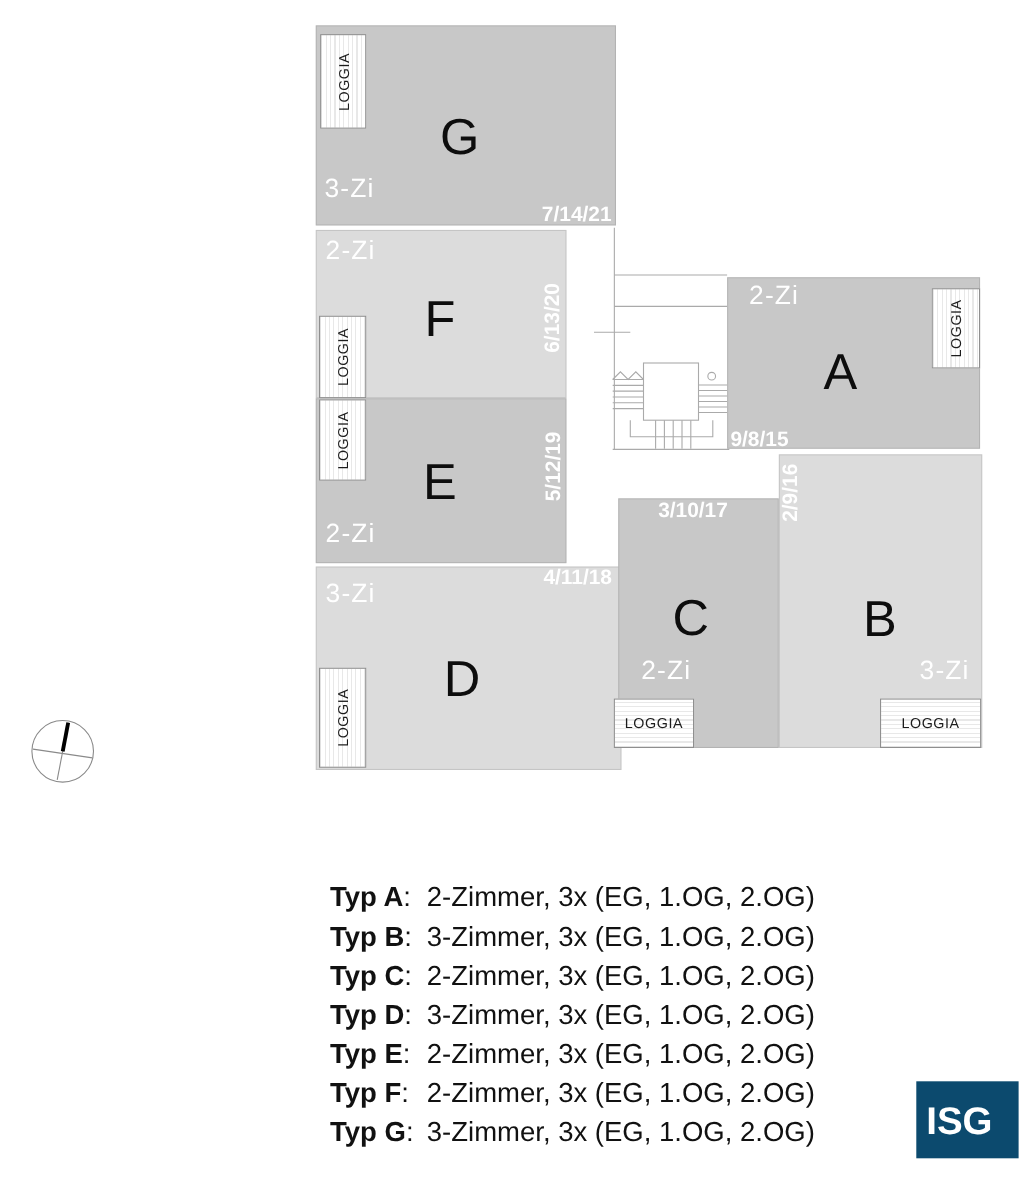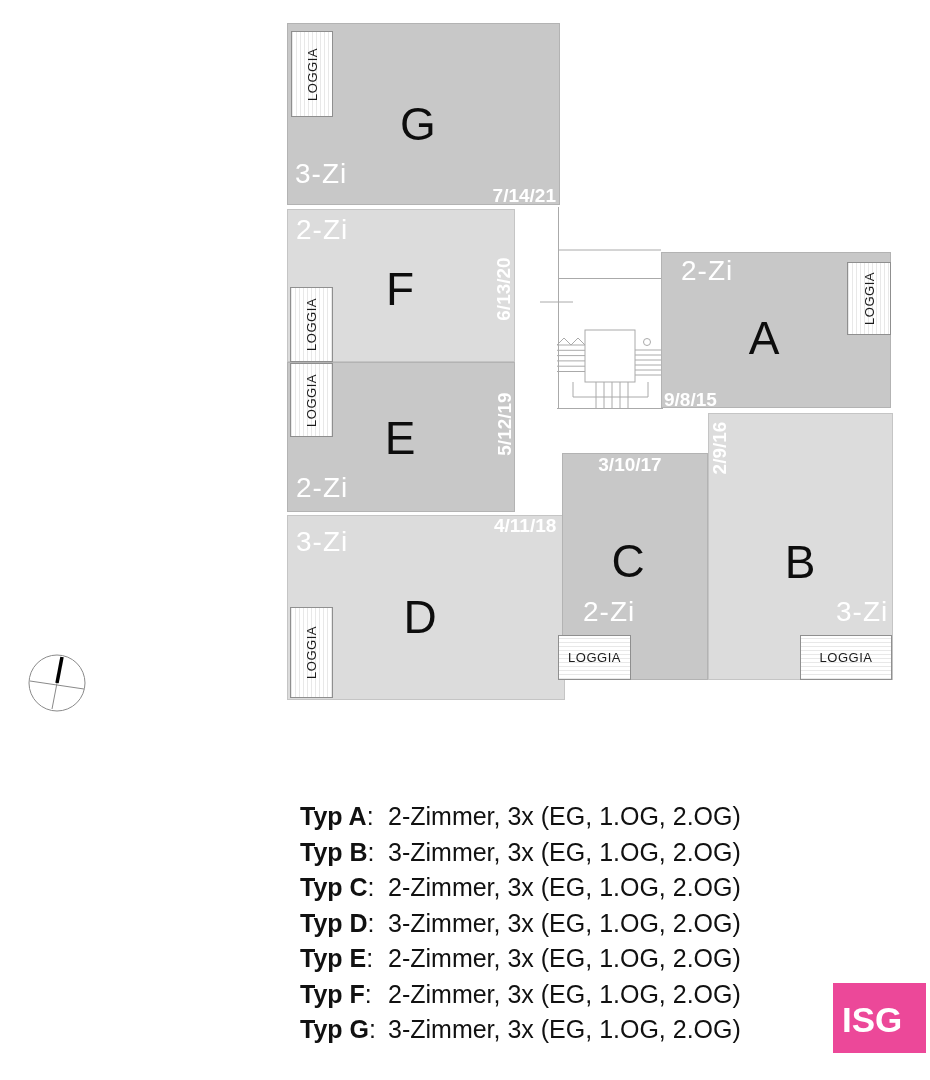--- a/index.html
+++ b/index.html
@@ -15,21 +15,21 @@
   .blk-D{left:287px;top:515px;width:278px;height:185px;}
   .blk-A{left:661px;top:252px;width:230px;height:156px;}
   .blk-B{left:708px;top:413px;width:185px;height:267px;}
   .blk-C{left:562px;top:453px;width:146px;height:227px;}
   
   .letter{position:absolute;transform:translate(-50%,-50%);font-size:46px;color:#0d0d0d;line-height:1;}
   .let-G{left:418px;top:124px;} .let-F{left:400px;top:289px;} .let-E{left:400px;top:438px;}
   .let-D{left:420px;top:617px;} .let-A{left:764px;top:338px;} .let-B{left:800px;top:562px;}
   .let-C{left:628px;top:561px;}
   
-  .zi{position:absolute;font-size:28px;color:#fff;line-height:1;letter-spacing:1px;}
+  .zi{position:absolute;font-size:24px;color:#fff;line-height:1;letter-spacing:1px;}
   .zi-G{left:295px;top:160px;} .zi-F{left:296px;top:216px;} .zi-E{left:296px;top:474px;}
   .zi-D{left:296px;top:528px;} .zi-A{left:681px;top:257px;} .zi-B{left:836px;top:598px;}
   .zi-C{left:583px;top:598px;}
   
   .num{position:absolute;font-size:19px;font-weight:bold;color:#fff;line-height:1;}
   .num-G{left:492px;top:186px;width:64px;text-align:right;}
   .num-D{left:494px;top:516px;width:60px;text-align:left;}
   .num-A{left:664px;top:390px;}
   .num-C{left:598px;top:455px;width:64px;text-align:center;}
   .vnum{position:absolute;font-size:19px;font-weight:bold;color:#fff;line-height:1;white-space:nowrap;
@@ -49,21 +49,21 @@
   .log-A{left:847px;top:262px;width:44px;height:73px;}
   .log-C{left:558px;top:635px;width:73px;height:45px;}
   .log-B{left:800px;top:635px;width:92px;height:45px;}
   
   .legend{position:absolute;left:300px;top:802px;width:470px;}
   .lrow{position:relative;height:35.5px;font-size:25px;color:#111;}
   .ltype{position:absolute;left:0;top:0;font-weight:bold;}
   .lsep{font-weight:normal;}
   .ldesc{position:absolute;left:88px;top:0;white-space:nowrap;}
   
-  .logo{position:absolute;left:833px;top:983px;width:93px;height:70px;background:#ec4899;}
+  .logo{position:absolute;left:833px;top:983px;width:93px;height:70px;background:#0c4a6e;}
   .logo span{position:absolute;left:9px;bottom:16px;color:#fff;font-weight:bold;font-size:35px;line-height:1;}
   
   .stair-svg{position:absolute;left:535px;top:200px;}
   .compass-svg{position:absolute;left:20px;top:645px;}
 </style>
 </head>
 <body>
 
 <div class="blk blk-G dark"></div>
 <div class="blk blk-F light"></div>

